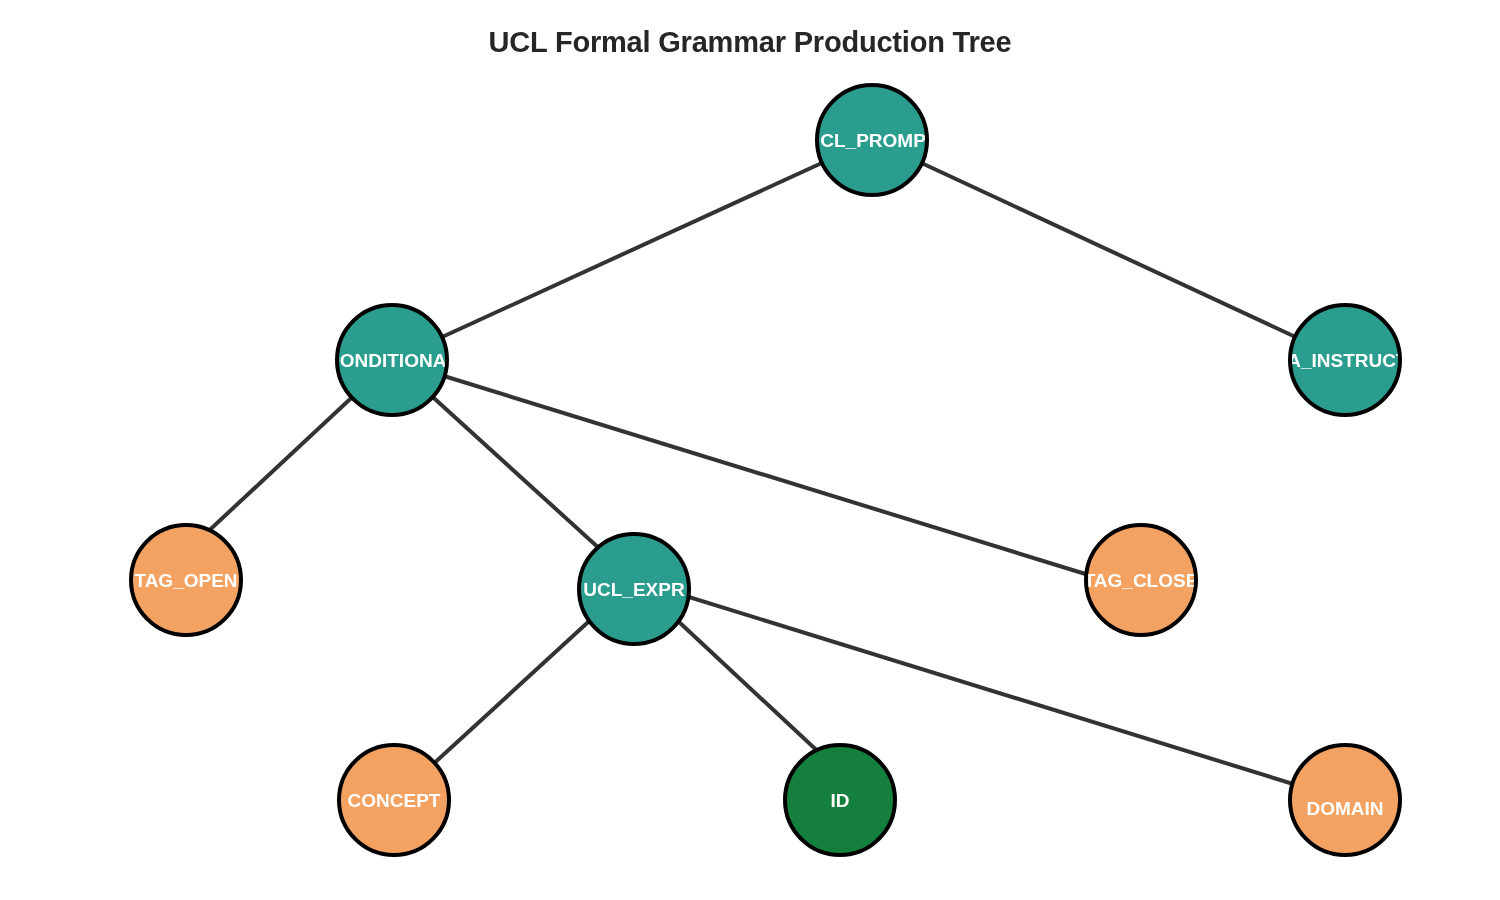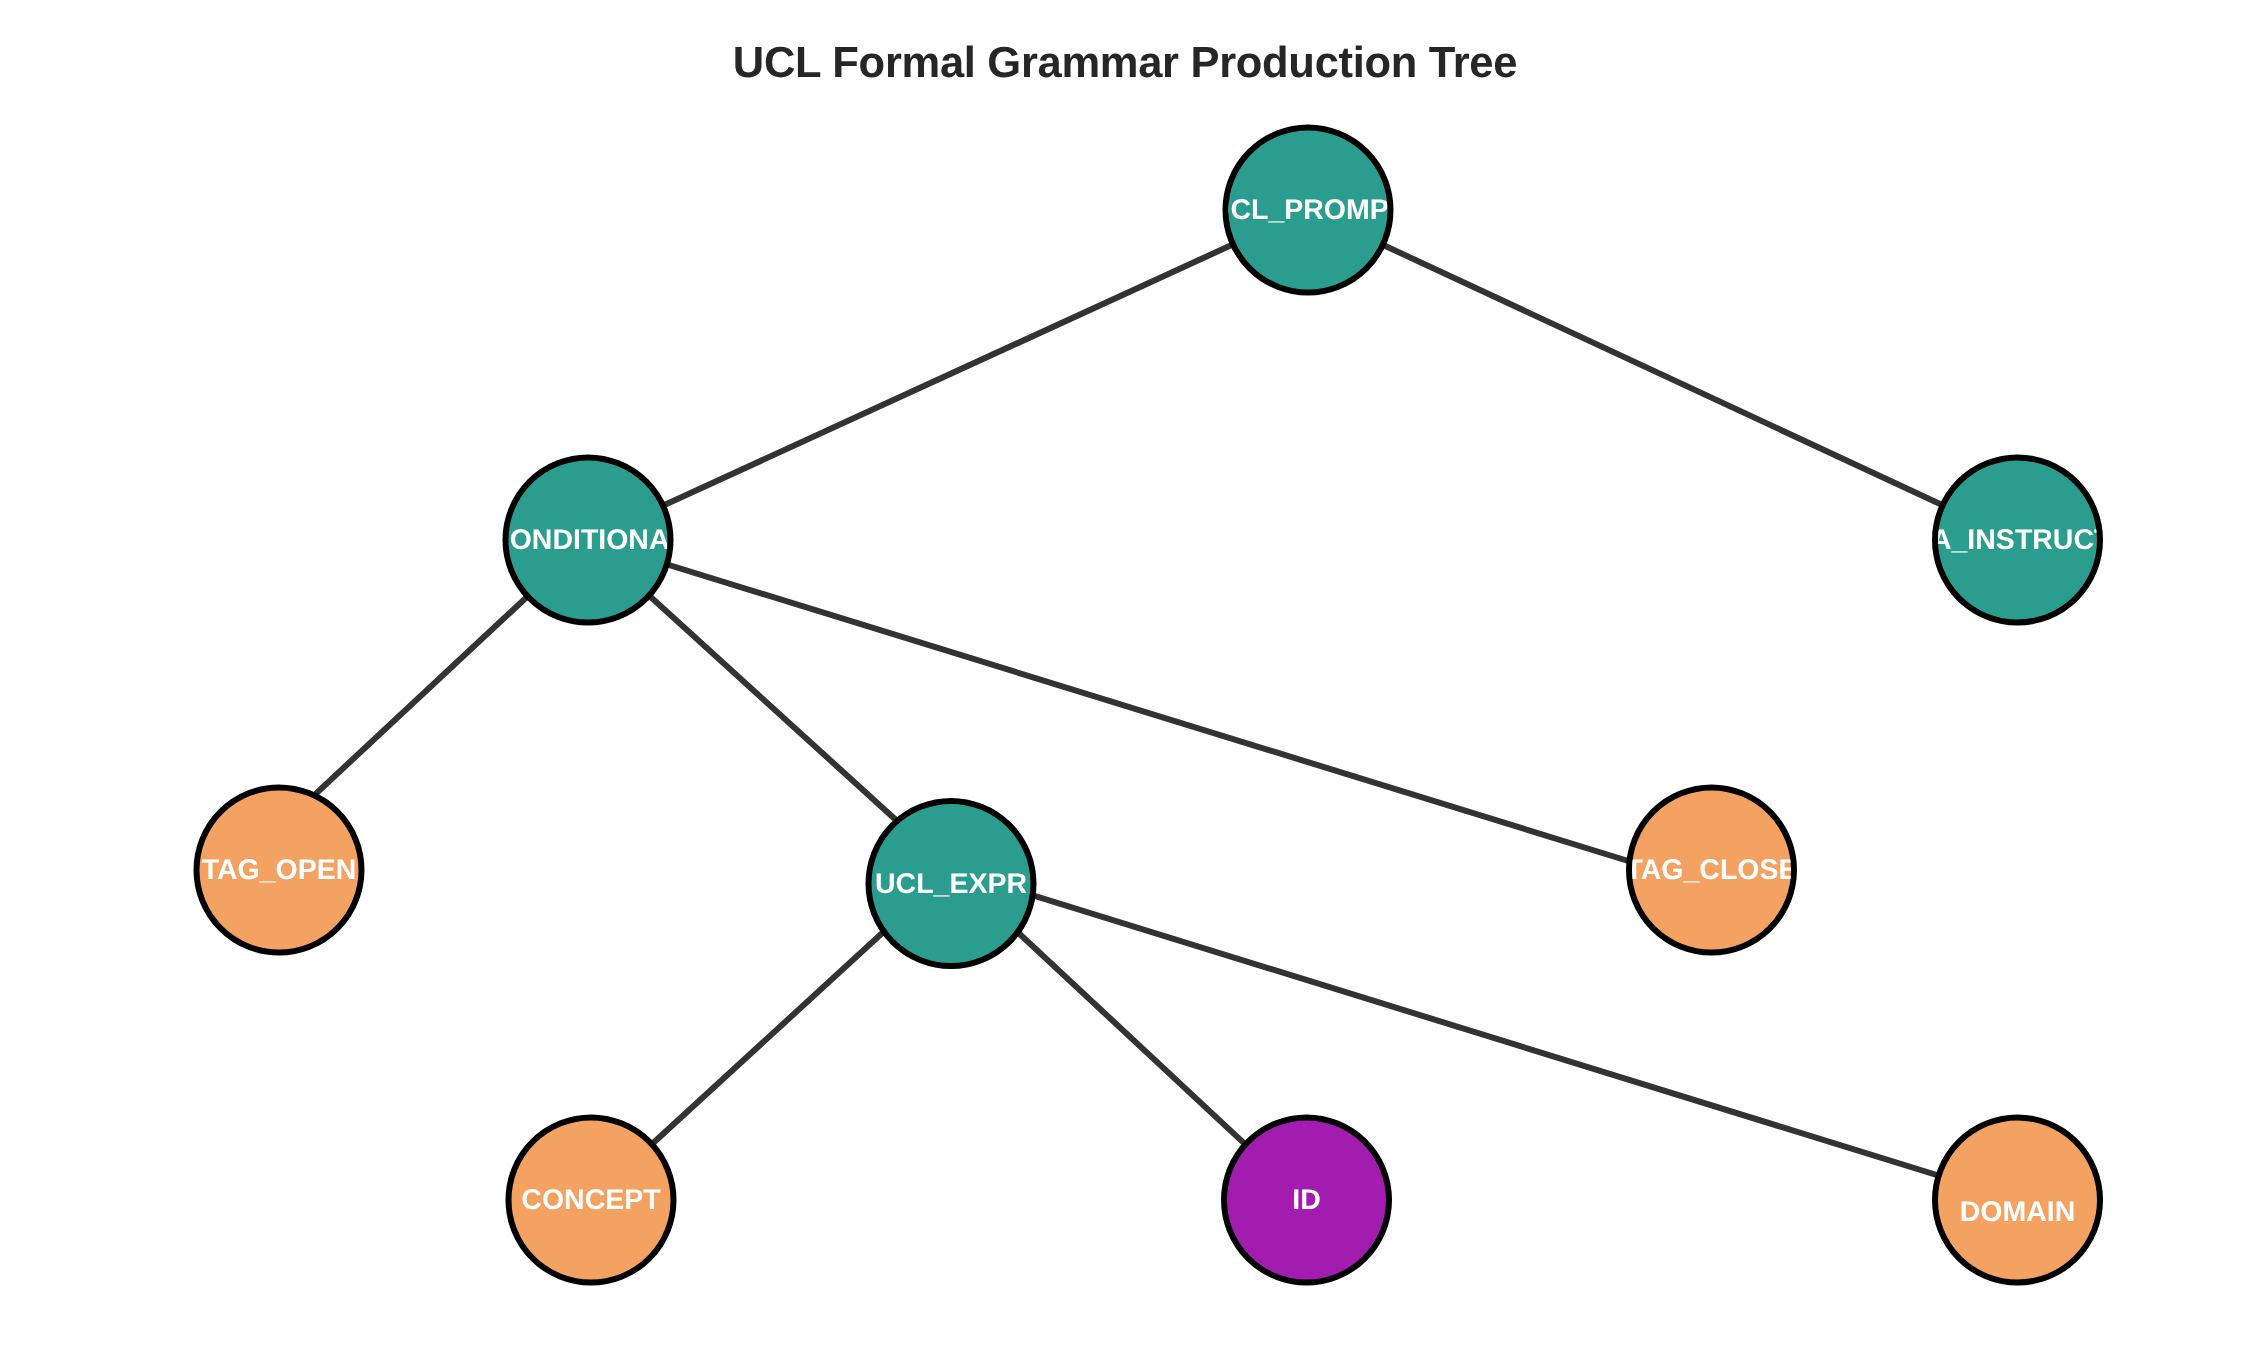--- a/index.html
+++ b/index.html
@@ -91,21 +91,21 @@
       </div>
       <div class="graph-node" style="left: 577px; top: 532px; width: 114px; height: 114px; background: rgb(42, 157, 143); border-color: rgb(0, 0, 0);">
         <span class="node-label" style="color: rgb(255, 255, 255);">UCL_EXPR</span>
       </div>
       <div class="graph-node" style="left: 1048px; top: 523px; width: 114px; height: 114px; background: rgb(244, 162, 97); border-color: rgb(0, 0, 0); margin-left: 36px;">
         <span class="node-label" style="color: rgb(255, 255, 255);">TAG_CLOSE</span>
       </div>
       <div class="graph-node" style="left: 337px; top: 743px; width: 114px; height: 114px; background: rgb(244, 162, 97); border-color: rgb(0, 0, 0);">
         <span class="node-label" style="color: rgb(255, 255, 255);">CONCEPT</span>
       </div>
-      <div class="graph-node" style="left: 814px; top: 743px; width: 114px; height: 114px; background: #a21caf; border-color: rgb(0, 0, 0);">
+      <div class="graph-node" style="left: 783px; top: 743px; width: 114px; height: 114px; background: #15803d; border-color: rgb(0, 0, 0);">
         <span class="node-label" style="color: rgb(255, 255, 255);">ID</span>
       </div>
       <div class="graph-node" style="left: 1288px; top: 743px; width: 114px; height: 114px; background: rgb(244, 162, 97); border-color: rgb(0, 0, 0);">
         <span class="node-label" style="color: rgb(255, 255, 255); margin-top: 16px;">DOMAIN</span>
       </div>
     </div>
 
 </div>
 
 </body></html>

